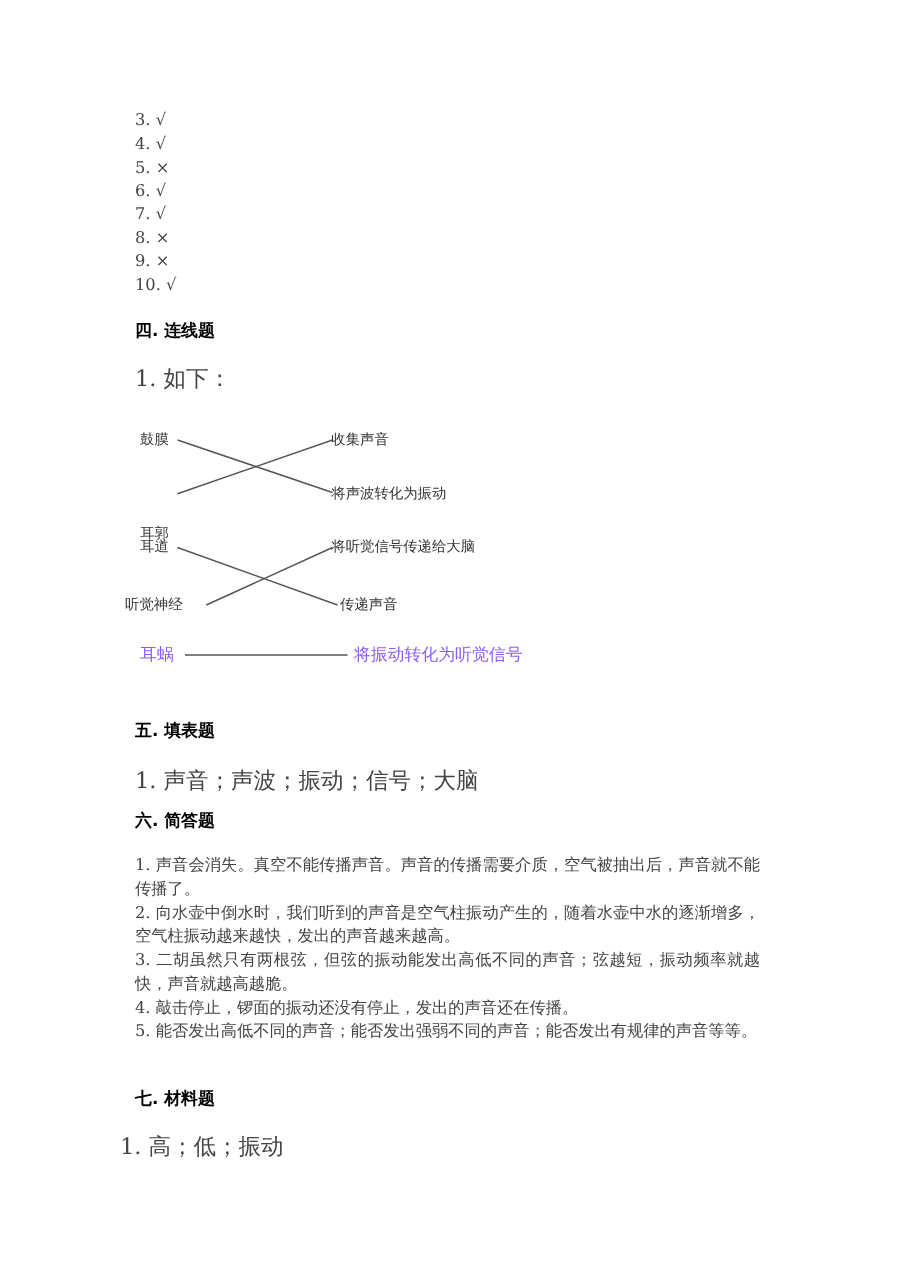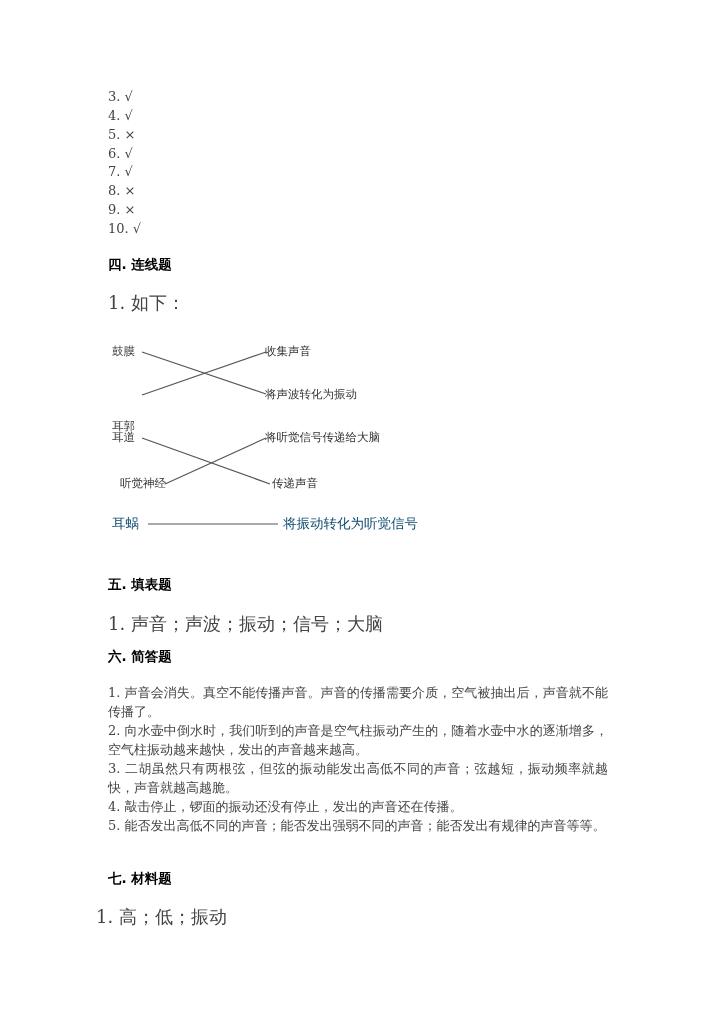--- a/index.html
+++ b/index.html
@@ -5,21 +5,21 @@
   html, body { margin: 0; padding: 0; background: #ffffff; }
   body { width: 720px; height: 1018px; position: relative; overflow: hidden;
          font-family: "DejaVu Serif", "Liberation Serif", serif; color: #333; }
   .abs { position: absolute; white-space: nowrap; }
   .tf { font-size: 13px; line-height: 19px; color: #444; }
   .h { font-size: 13.5px; font-weight: bold; color: #000000; font-family: "DejaVu Sans", sans-serif; }
   .p { font-size: 18px; color: #444; }
   .para { position: absolute; left: 108px; width: 500px; font-size: 13px; line-height: 19px; color: #444;
           white-space: normal; word-break: break-all; text-align: justify; }
   .dg { font-family: "DejaVu Sans", sans-serif; font-size: 11.5px; color: #333; }
-  .dg-lg { font-family: "DejaVu Sans", sans-serif; font-size: 13.5px; color: #0c4a6e; }
+  .dg-lg { font-family: "DejaVu Sans", sans-serif; font-size: 13.5px; color: #8b5cf6; }
   svg.lines { position: absolute; left: 0; top: 0; }
 </style>
 </head>
 <body>
 
 <div>
   <div class="abs tf" style="left:108px;top:87px;"><span>3.</span> <span>√</span></div>
   <div class="abs tf" style="left:108px;top:106px;"><span>4.</span> <span>√</span></div>
   <div class="abs tf" style="left:108px;top:125px;"><span>5.</span> <span>×</span></div>
   <div class="abs tf" style="left:108px;top:144px;"><span>6.</span> <span>√</span></div>
@@ -36,21 +36,21 @@
   <svg class="lines" width="720" height="1018">
     <line x1="142" y1="352" x2="266" y2="394" stroke="#555" stroke-width="1.2"></line>
     <line x1="142" y1="395" x2="266" y2="352" stroke="#555" stroke-width="1.2"></line>
     <line x1="142" y1="438" x2="270" y2="484" stroke="#555" stroke-width="1.2"></line>
     <line x1="165" y1="484" x2="266" y2="438" stroke="#555" stroke-width="1.2"></line>
     <line x1="148" y1="524" x2="278" y2="524" stroke="#555" stroke-width="1.2"></line>
   </svg>
   <div class="abs dg" style="left:112px;top:344px;">鼓膜</div>
   <div class="abs dg" style="left:112px;top:387px;margin-top:32px;">耳郭</div>
   <div class="abs dg" style="left:112px;top:430px;">耳道</div>
-  <div class="abs dg" style="left:120px;top:476px;">听觉神经</div>
+  <div class="abs dg" style="left:100px;top:476px;">听觉神经</div>
   <div class="abs dg-lg" style="left:112px;top:515px;">耳蜗</div>
 
   <div class="abs dg" style="left:265px;top:344px;">收集声音</div>
   <div class="abs dg" style="left:265px;top:387px;">将声波转化为振动</div>
   <div class="abs dg" style="left:265px;top:430px;">将听觉信号传递给大脑</div>
   <div class="abs dg" style="left:272px;top:476px;">传递声音</div>
   <div class="abs dg-lg" style="left:283px;top:515px;">将振动转化为听觉信号</div>
 </div>
 
 <div class="abs h" style="left:108px;top:576px;">五. 填表题</div>

